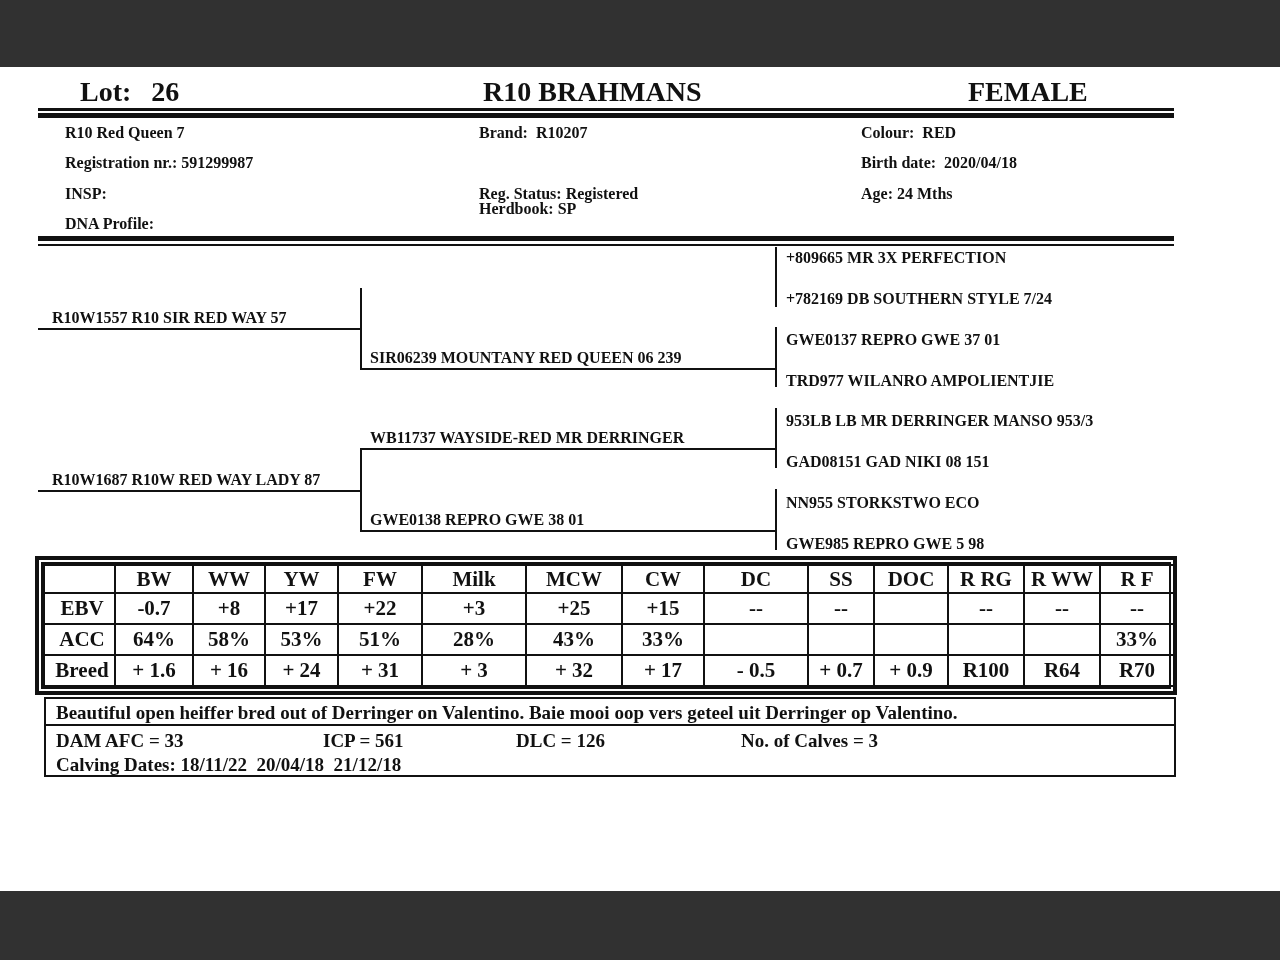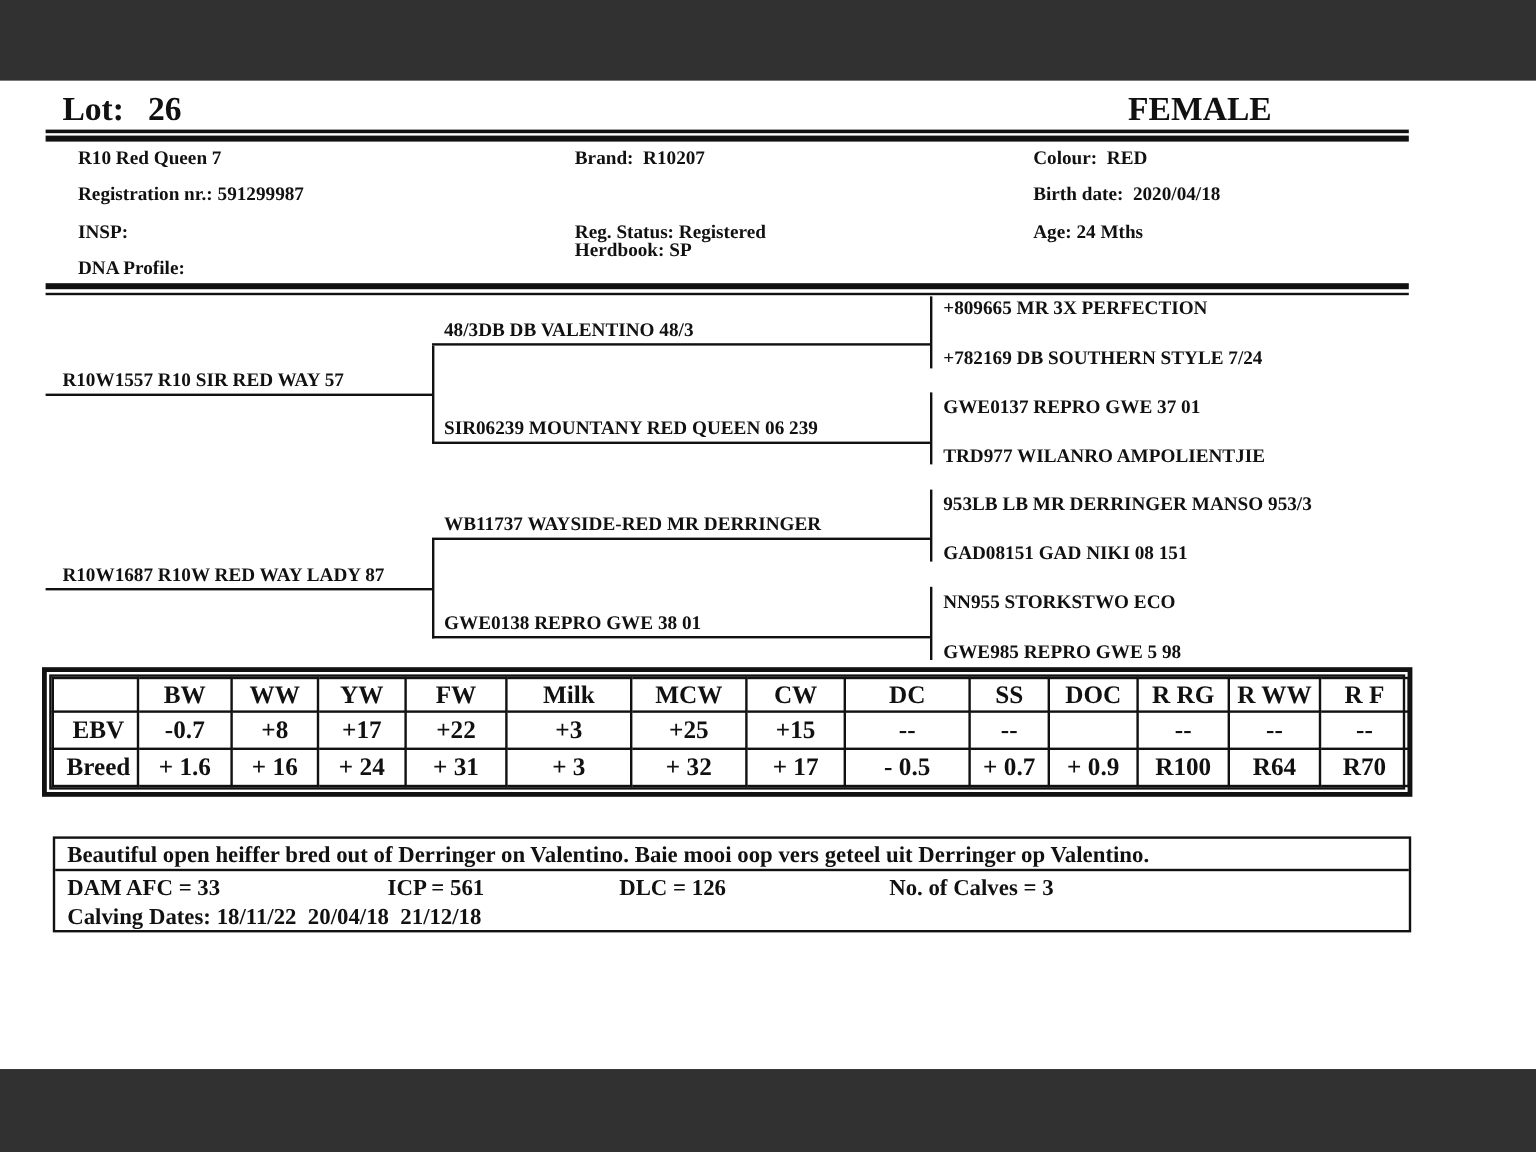--- a/index.html
+++ b/index.html
@@ -7,21 +7,21 @@
     width:1280px;height:960px;overflow:hidden;
     background:#313131;
     font-family:"Liberation Serif","DejaVu Serif",serif;
     color:#111;
   }
   .screen{position:relative;width:1280px;height:960px;}
   .bar{position:absolute;left:0;width:1280px;background:#313131;}
   .top-bar{top:0;height:67px;}
   .bottom-bar{top:891px;height:69px;}
   .page{position:absolute;left:0;top:67px;width:1280px;height:824px;background:#ffffff;}
-  .abs{position:absolute;}
+  .abs{position:absolute;margin-left:28px;}
 
   
   .h1{font-size:28px;font-weight:bold;white-space:pre;line-height:30px;}
   .lot-num{margin-left:20px;}
 
   
   .rule{position:absolute;left:38px;width:1136px;background:#111;}
 
   
   .info-line{position:absolute;font-size:16px;font-weight:bold;white-space:pre;line-height:24px;}
@@ -51,20 +51,21 @@
 </style>
 </head>
 <body>
 
 <div class="screen">
   <div class="page"></div>
   <div class="bar top-bar"></div>
   <div class="bar bottom-bar"></div>
 
   <div class="abs h1" style="left:52px;top:77px;"><span>Lot:</span><span class="lot-num">26</span></div>
+  <div class="abs h1" style="left:455px;top:77px;">R10 BRAHMANS</div>
   <div class="abs h1" style="left:940px;top:77px;">FEMALE</div>
 
   <div class="rule" style="top:108px;height:3px;"></div>
   <div class="rule" style="top:113px;height:5px;"></div>
 
   <div class="info-line" style="left:65px;top:121px;">R10 Red Queen 7</div>
   <div class="info-line" style="left:65px;top:151px;">Registration nr.: 591299987</div>
   <div class="info-line" style="left:65px;top:182px;">INSP:</div>
   <div class="info-line" style="left:65px;top:212px;">DNA Profile:</div>
 
@@ -75,21 +76,20 @@
   <div class="info-line" style="left:861px;top:121px;">Colour:  RED</div>
   <div class="info-line" style="left:861px;top:151px;">Birth date:  2020/04/18</div>
   <div class="info-line" style="left:861px;top:182px;">Age: 24 Mths</div>
 
   <div class="rule" style="top:236px;height:5px;"></div>
   <div class="rule" style="top:244px;height:2px;"></div>
 
   <div class="ped-name" style="left:38px;top:308px;width:308px;padding-left:14px;">R10W1557 R10 SIR RED WAY 57</div>
   <div class="ped-name" style="left:38px;top:470px;width:308px;padding-left:14px;">R10W1687 R10W RED WAY LADY 87</div>
 
-  <div class="ped-name" style="left:360px;top:266px;width:405px;padding-left:10px;">48/3DB DB VALENTINO 48/3</div>
   <div class="ped-name" style="left:360px;top:348px;width:405px;padding-left:10px;">SIR06239 MOUNTANY RED QUEEN 06 239</div>
   <div class="ped-name" style="left:360px;top:428px;width:405px;padding-left:10px;">WB11737 WAYSIDE-RED MR DERRINGER</div>
   <div class="ped-name" style="left:360px;top:510px;width:405px;padding-left:10px;">GWE0138 REPRO GWE 38 01</div>
 
   <div class="vline" style="left:360px;top:288px;height:82px;"></div>
   <div class="vline" style="left:360px;top:450px;height:82px;"></div>
   <div class="vline" style="left:775px;top:247px;height:60px;"></div>
   <div class="vline" style="left:775px;top:327px;height:60px;"></div>
   <div class="vline" style="left:775px;top:408px;height:60px;"></div>
   <div class="vline" style="left:775px;top:489px;height:61px;"></div>
@@ -149,20 +149,36 @@
           <td>+25</td>
           <td>+15</td>
           <td>--</td>
           <td>--</td>
           <td></td>
           <td>--</td>
           <td>--</td>
           <td>--</td>
         </tr>
         <tr class="dr">
+          <td class="rowlab">ACC</td>
+          <td>64%</td>
+          <td>58%</td>
+          <td>53%</td>
+          <td>51%</td>
+          <td>28%</td>
+          <td>43%</td>
+          <td>33%</td>
+          <td></td>
+          <td></td>
+          <td></td>
+          <td></td>
+          <td></td>
+          <td>33%</td>
+        </tr>
+        <tr class="dr">
           <td class="rowlab">Breed</td>
           <td>+ 1.6</td>
           <td>+ 16</td>
           <td>+ 24</td>
           <td>+ 31</td>
           <td>+ 3</td>
           <td>+ 32</td>
           <td>+ 17</td>
           <td>- 0.5</td>
           <td>+ 0.7</td>

